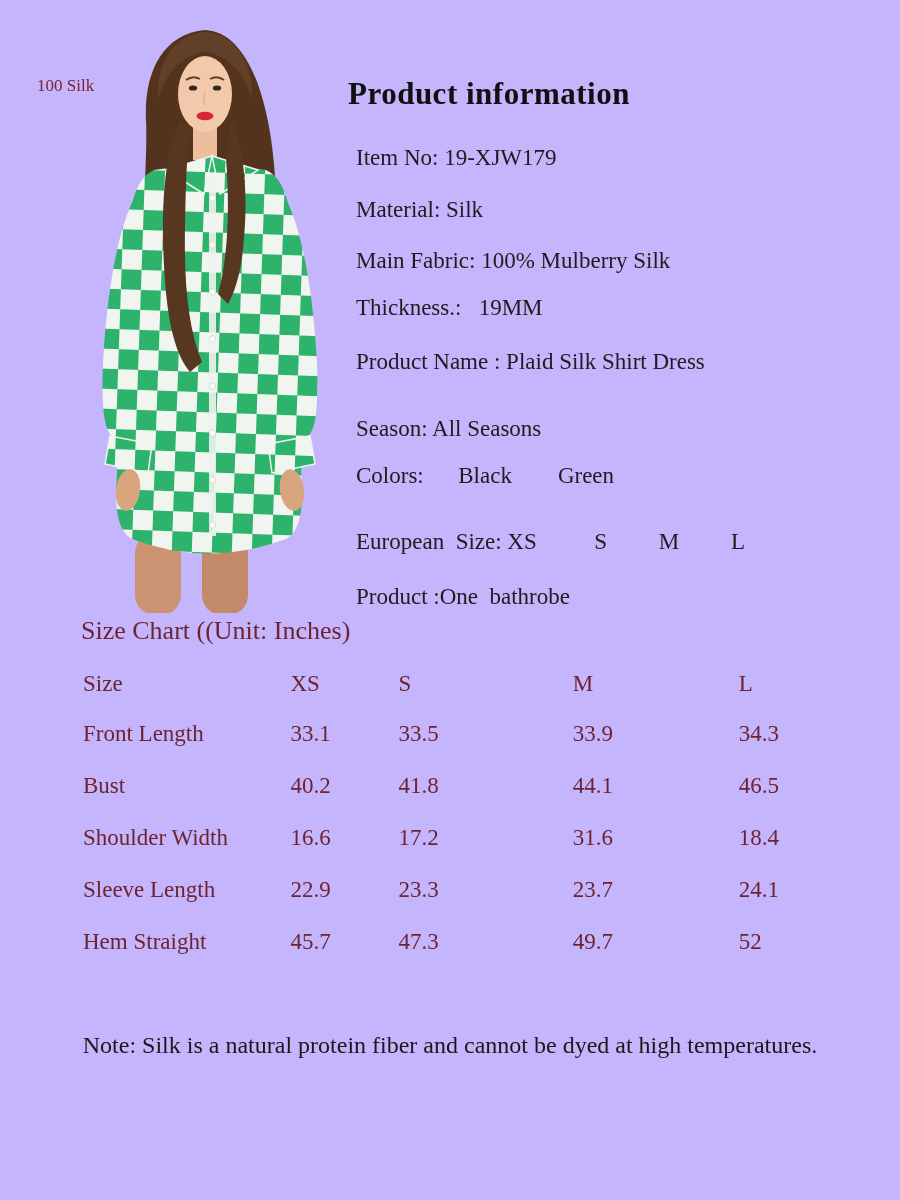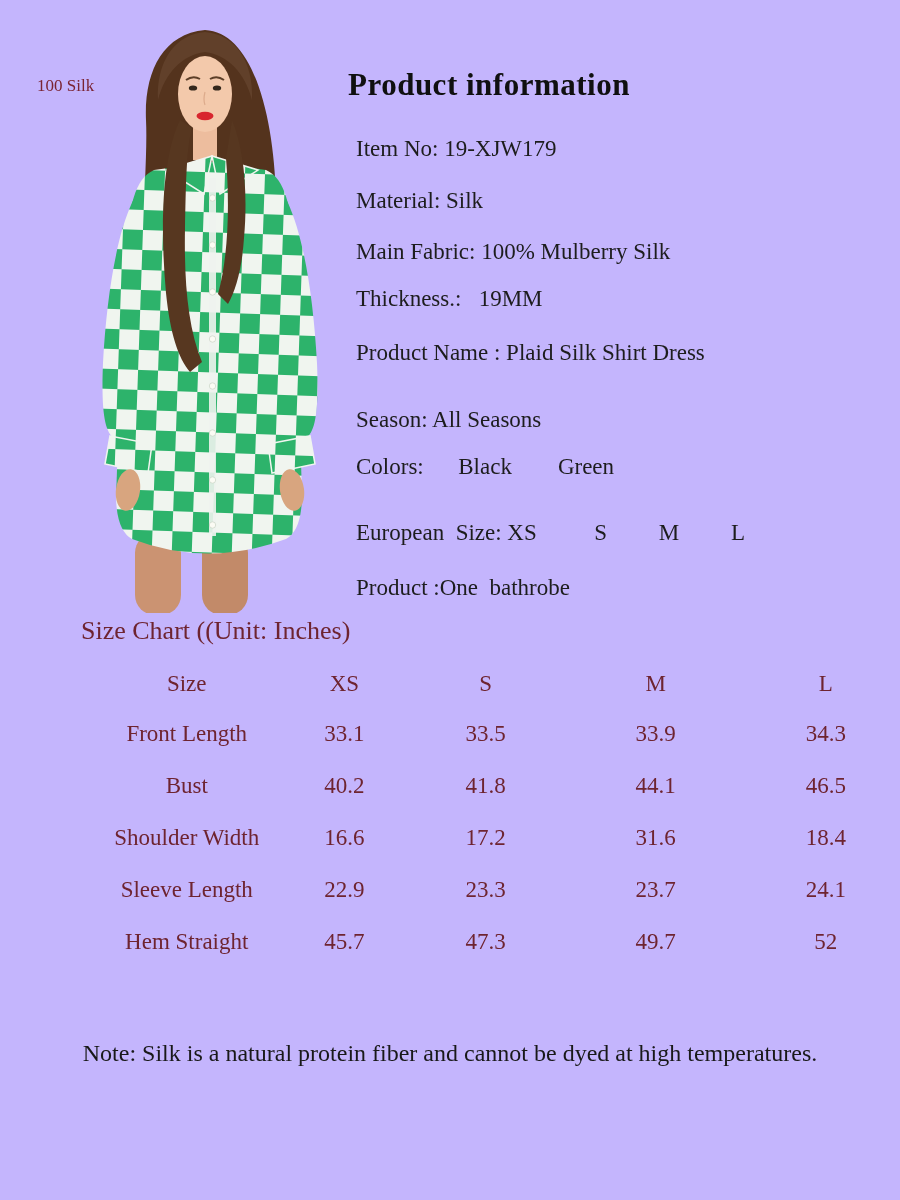--- a/index.html
+++ b/index.html
@@ -19,21 +19,21 @@
   .photo{
     position:absolute;left:90px;top:28px;
     width:240px;height:585px;
   }
   
   .info{
     position:absolute;left:348px;top:60px;width:548px;
     color:#1d1d1d;
   }
   .info h1{
-    margin:7px 0 32px 0;
+    margin:16px 0 32px 0;
     font-size:31px;font-weight:bold;color:#101010;
     letter-spacing:0.5px;
   }
   .info p{
     margin:8px;font-size:23px;line-height:1.2;
     white-space:pre-wrap;
   }
   .mt-s{margin-top:19px !important;}
   .mt-m{margin-top:24px !important;}
   .mt-ml{margin-top:27px !important;}
@@ -43,31 +43,31 @@
   .size-chart h2{
     margin:0 0 0 33px;
     font-size:26px;font-weight:normal;color:#6e2430;
   }
   .size-chart table{
     margin:14px 0 0 35px;width:830px;
     border-collapse:collapse;table-layout:fixed;
     color:#6e2430;font-size:23px;
   }
   .size-chart th,.size-chart td{
-    font-weight:normal;text-align:center;
+    font-weight:normal;text-align:left;
     height:52px;padding:0;vertical-align:middle;
   }
   .size-chart thead th{height:48px;}
   
   .note{
     position:absolute;left:35px;top:1030px;width:830px;
     text-align:center;color:#191919;
     font-size:24px;line-height:31px;
   }
-  .note p{margin:8px;}
+  .note p{margin:0;}
 </style>
 </head>
 <body>
 
 <div class="page">
 
   <div class="badge">100 Silk</div>
 
   <div class="photo">
     <svg viewBox="0 0 240 585" width="240" height="585" aria-hidden="true">

